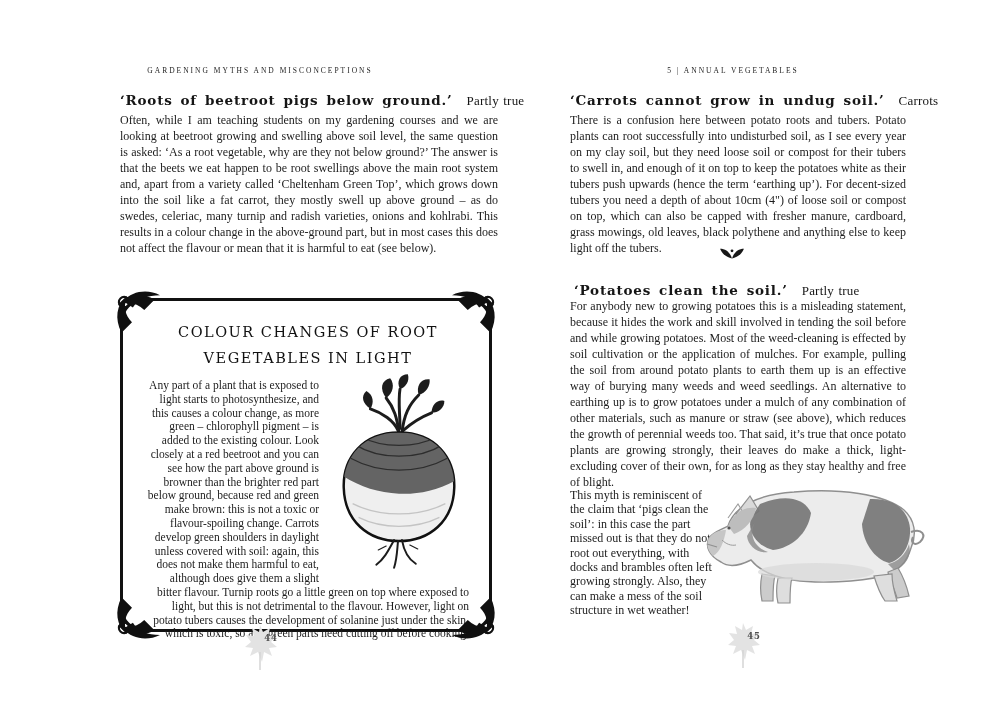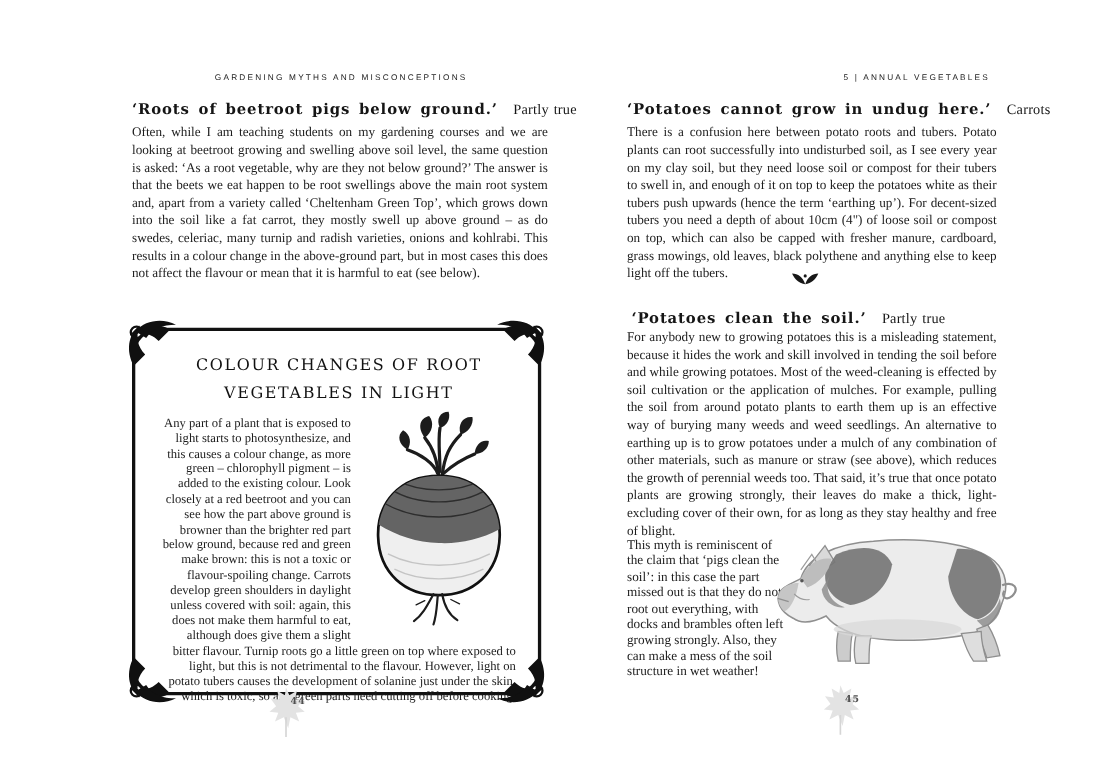--- a/index.html
+++ b/index.html
@@ -1,20 +1,20 @@
 <!DOCTYPE html>
 <html><head>
 <meta charset="utf-8">
 <style>
   html,body{margin:0;padding:0;background:#ffffff;}
   #spread{position:relative;width:1000px;height:707px;background:#ffffff;overflow:hidden;
           font-family:"Liberation Serif", serif;color:#1c1c1c;}
 
-  .running-header{position:absolute;top:66px;font-family:Liberation Sans, sans-serif;
-     font-size:7.5px;letter-spacing:2px;color:#222;text-align:right;white-space:nowrap;}
+  .running-header{position:absolute;top:66px;font-family:Liberation Serif, serif;
+     font-size:7.5px;letter-spacing:2px;color:#222;text-align:center;white-space:nowrap;}
   .rh-left{left:95px;width:330px;}
   .rh-right{left:566px;width:334px;}
 
   .myth-heading{position:absolute;font-family:"DejaVu Serif", serif;font-weight:bold;
      font-size:13.5px;letter-spacing:0.8px;word-spacing:2.5px;color:#151515;white-space:nowrap;}
   .myth-heading .verdict{font-family:"Liberation Serif", serif;
      font-weight:normal;font-size:13px;letter-spacing:0.2px;word-spacing:1px;margin-left:6px;}
 
   .para{position:absolute;font-size:12px;line-height:16px;text-align:justify;color:#1c1c1c;}
 
@@ -37,21 +37,21 @@
   .divider{position:absolute;left:719px;top:246px;width:26px;height:14px;}
 
   
   .pig-row{position:absolute;left:570px;top:482px;width:430px;height:128px;}
   .pig-text{position:absolute;left:0;top:6px;width:148px;font-size:12px;line-height:14.4px;
      text-align:left;}
   .pig-art{position:absolute;left:128px;top:0;width:236px;height:126px;}
 
   .folio{position:absolute;width:36px;height:48px;}
   .folio-left{left:242px;top:624px;}
-  .folio-right{left:746px;top:622px;}
+  .folio-right{left:725px;top:622px;}
   .folio .num{position:absolute;left:0;top:9px;width:100%;text-align:right;
      font-family:"DejaVu Serif", serif;font-size:8.5px;font-weight:bold;color:#4f4f4f;letter-spacing:1px;}
 </style>
 </head>
 <body>
 
 <div id="spread">
 
   <div class="running-header rh-left">GARDENING MYTHS AND MISCONCEPTIONS</div>
 
@@ -158,21 +158,21 @@
     <svg viewBox="0 0 36 48">
       <path d="M18,1 L21,8 L28,4 L26,12 L34,11 L29,18 L35,23 L27,24 L30,32 L22,28 L20,38 L16,28 L8,32 L11,24 L3,23 L9,18 L4,11 L12,12 L10,4 L17,8 Z" fill="#e3e3e3"></path>
       <path d="M18,28 L18,46" stroke="#d5d5d5" stroke-width="1.5"></path>
     </svg>
     <span class="num">44</span>
   </div>
 
   <div class="running-header rh-right">5 | ANNUAL VEGETABLES</div>
 
   <h2 class="myth-heading" style="left:570px;top:92px;margin:0;">
-    <span>‘Potatoes cannot grow in undug here.’</span>
+    <span>‘Carrots cannot grow in undug soil.’</span>
     <span class="verdict">Carrots</span>
   </h2>
 
   <p class="para" style="left:570px;top:112px;width:336px;margin:0;">There is a confusion here between potato roots and tubers. Potato plants can root successfully into undisturbed soil, as I see every year on my clay soil, but they need loose soil or compost for their tubers to swell in, and enough of it on top to keep the potatoes white as their tubers push upwards (hence the term ‘earthing up’). For decent-sized tubers you need a depth of about 10cm (4") of loose soil or compost on top, which can also be capped with fresher manure, cardboard, grass mowings, old leaves, black polythene and anything else to keep light off the tubers.</p>
 
   <svg class="divider" viewBox="0 0 24 12">
     <path d="M12,11 C10,5 6,2 1,2 C3,7 7,10 12,11 Z" fill="#181818"></path>
     <path d="M12,11 C14,5 18,2 23,2 C21,7 17,10 12,11 Z" fill="#181818"></path>
     <circle cx="12" cy="4" r="1.3" fill="#181818"></circle>
   </svg>

